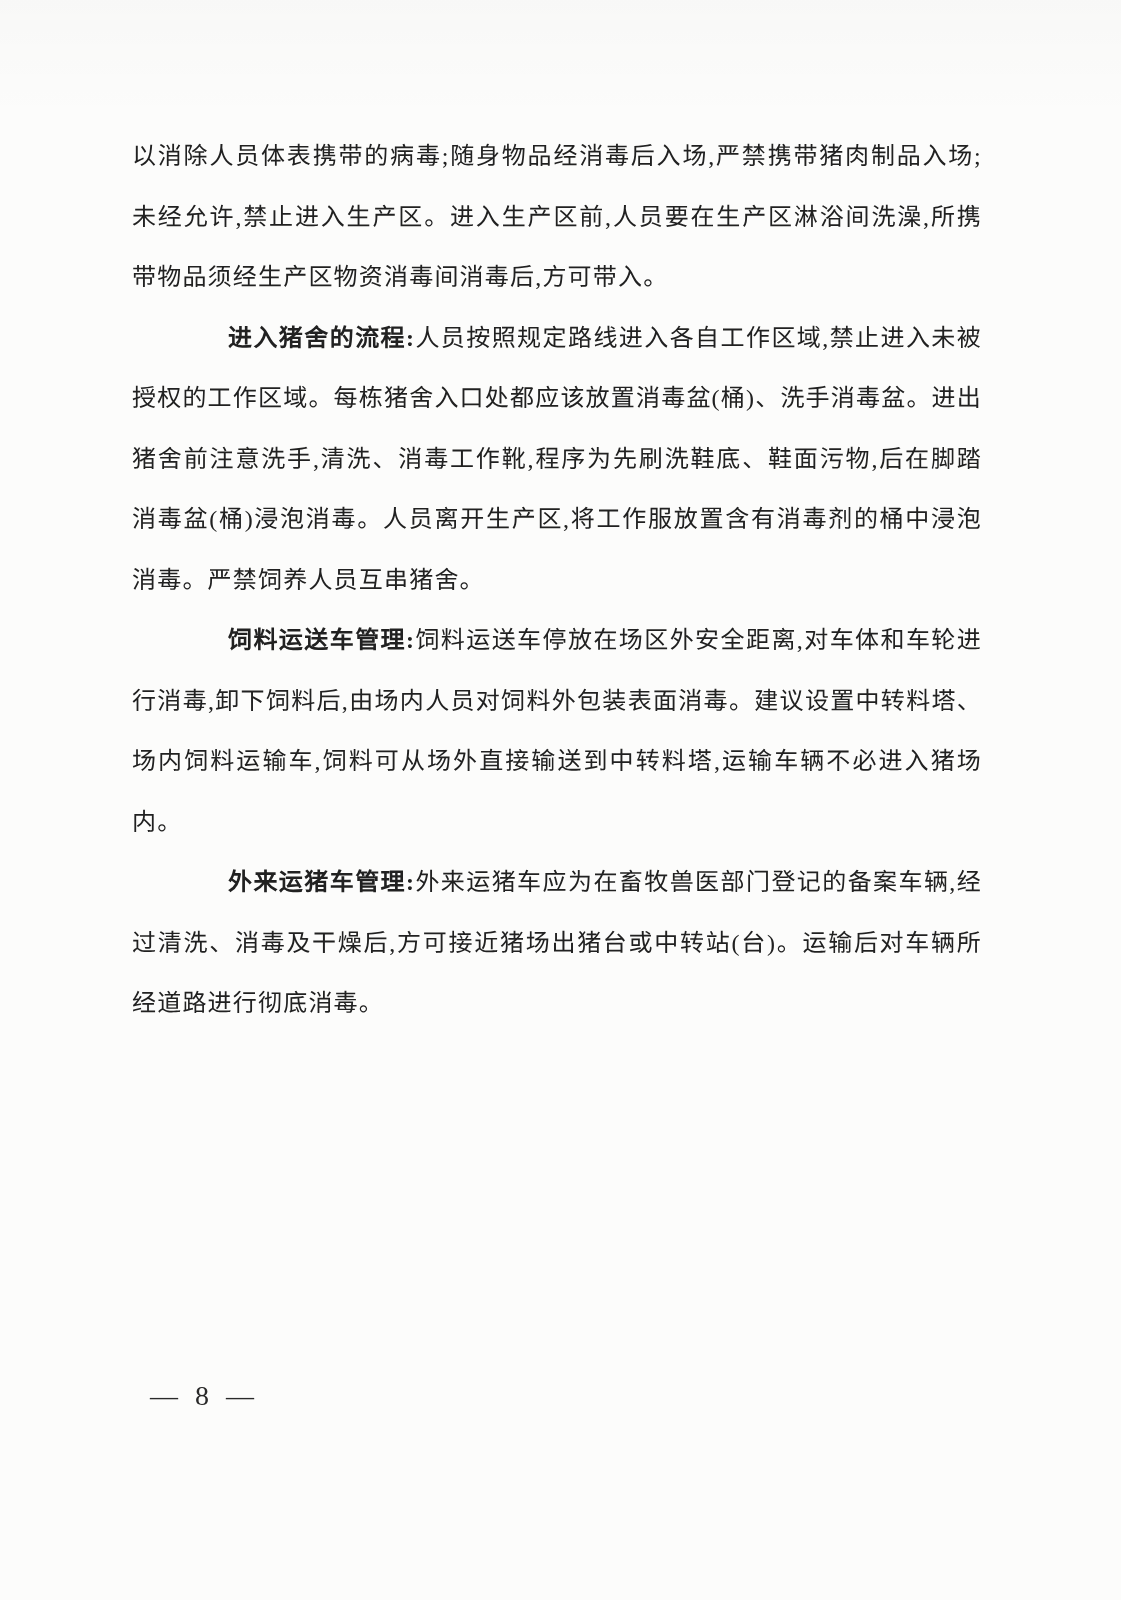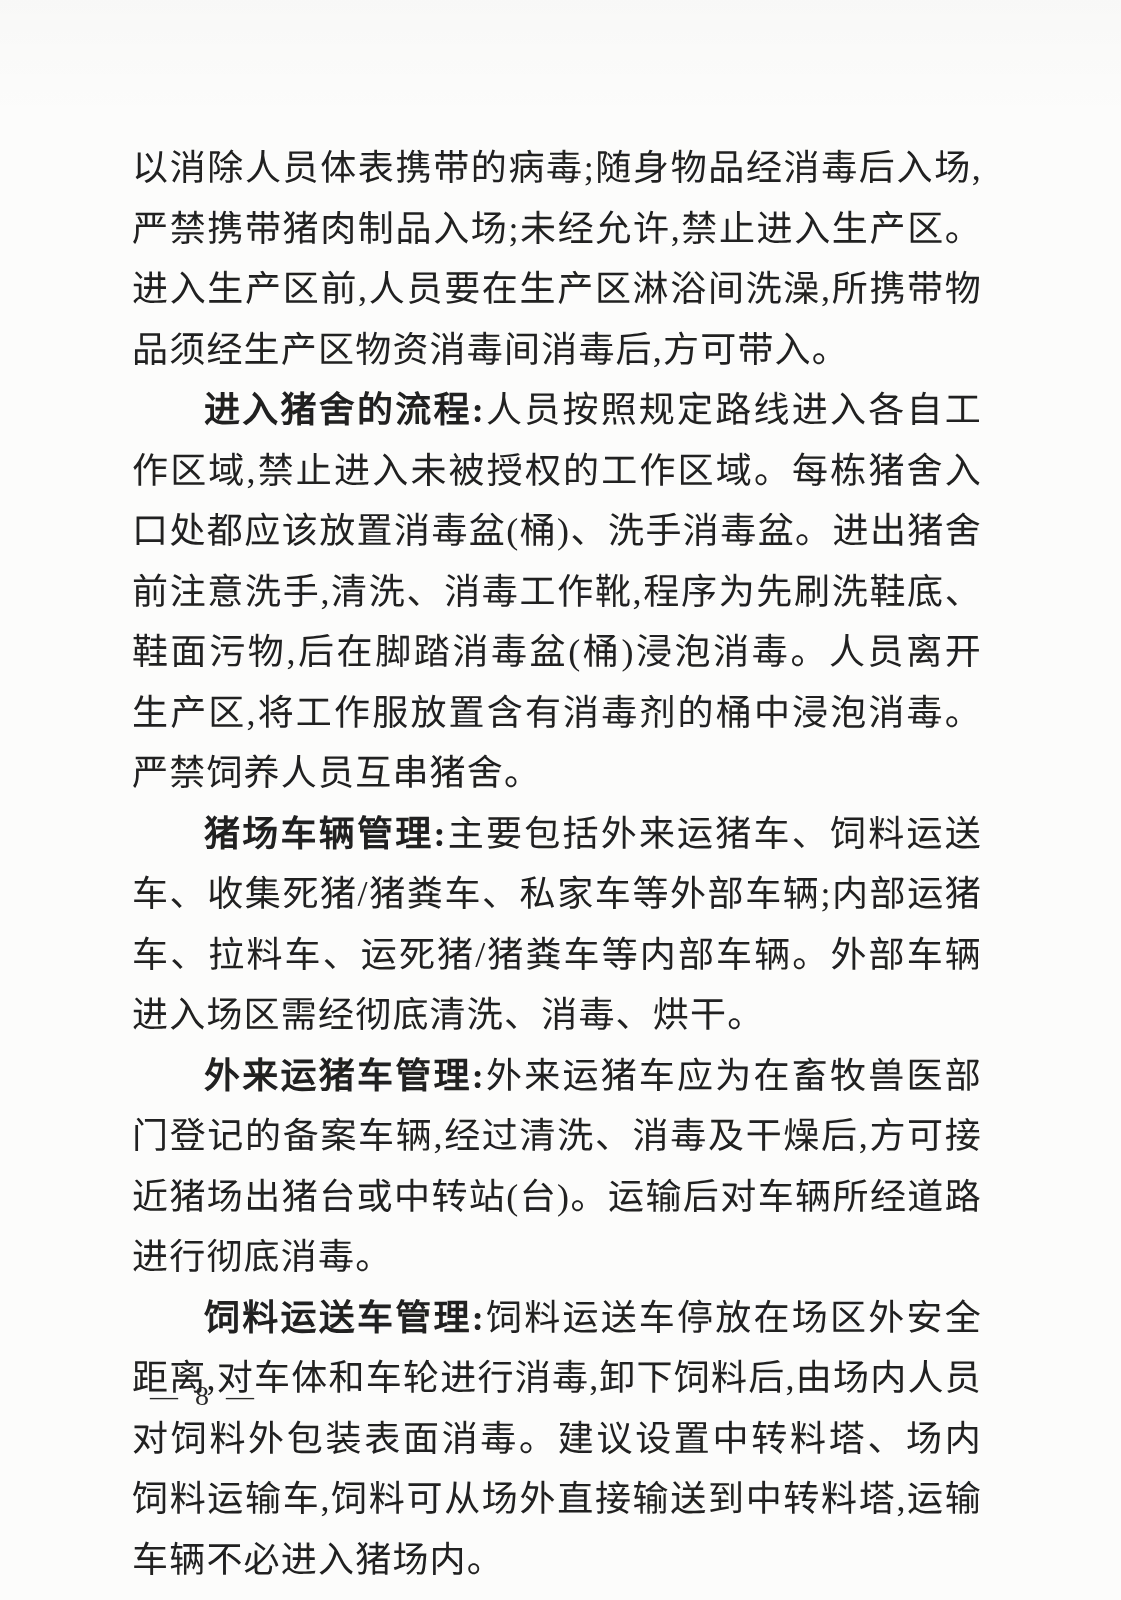--- a/index.html
+++ b/index.html
@@ -25,37 +25,38 @@
     content: "";
     position: absolute;
     left: 0; top: 0;
     width: 100%; height: 120px;
     background: linear-gradient(180deg, rgba(0,0,0,0.015), rgba(0,0,0,0));
     pointer-events: none;
   }
   .content {
     position: absolute;
     left: 132px;
-    top: 138px;
+    top: 126px;
     width: 850px;
-    font-size: 36px;
+    font-size: 24px;
     line-height: 60.5px;
     letter-spacing: 1.2px;
     text-align: justify;
   }
   p.para {
     margin: 0;
     padding: 0;
     text-align: justify;
   }
   p.para.indent {
     text-indent: 2em;
   }
   .seg-bold {
     font-weight: bold;
+    margin-left: 48px;
   }
   .seg-heading {
     font-weight: normal;
   }
   .footer {
     position: absolute;
     left: 150px;
     top: 1366px;
     font-size: 28px;
     line-height: 60px;
@@ -63,18 +64,17 @@
     color: #2a2a2a;
   }
 </style>
 </head>
 <body>
 
 <div class="page">
   <div class="content">
       <p class="para"><span class="seg-normal">以消除人员体表携带的病毒;随身物品经消毒后入场,严禁携带猪肉制品入场;未经允许,禁止进入生产区。进入生产区前,人员要在生产区淋浴间洗澡,所携带物品须经生产区物资消毒间消毒后,方可带入。</span></p>
       <p class="para indent"><span class="seg-bold">进入猪舍的流程:</span><span class="seg-normal">人员按照规定路线进入各自工作区域,禁止进入未被授权的工作区域。每栋猪舍入口处都应该放置消毒盆(桶)、洗手消毒盆。进出猪舍前注意洗手,清洗、消毒工作靴,程序为先刷洗鞋底、鞋面污物,后在脚踏消毒盆(桶)浸泡消毒。人员离开生产区,将工作服放置含有消毒剂的桶中浸泡消毒。严禁饲养人员互串猪舍。</span></p>
-      <p class="para indent"><span class="seg-bold">猪场车辆管理:</span><span class="seg-normal">主要包括外来运猪车、饲料运送车、收集死猪/猪粪车、私家车等外部车辆;内部运猪车、拉料车、运死猪/猪粪车等内部车辆。外部车辆进入场区需经彻底清洗、消毒、烘干。</span></p>
+      <p class="para indent"><span class="seg-bold">饲料运送车管理:</span><span class="seg-normal">饲料运送车停放在场区外安全距离,对车体和车轮进行消毒,卸下饲料后,由场内人员对饲料外包装表面消毒。建议设置中转料塔、场内饲料运输车,饲料可从场外直接输送到中转料塔,运输车辆不必进入猪场内。</span></p>
       <p class="para indent"><span class="seg-bold">外来运猪车管理:</span><span class="seg-normal">外来运猪车应为在畜牧兽医部门登记的备案车辆,经过清洗、消毒及干燥后,方可接近猪场出猪台或中转站(台)。运输后对车辆所经道路进行彻底消毒。</span></p>
-      <p class="para indent"><span class="seg-bold">饲料运送车管理:</span><span class="seg-normal">饲料运送车停放在场区外安全距离,对车体和车轮进行消毒,卸下饲料后,由场内人员对饲料外包装表面消毒。建议设置中转料塔、场内饲料运输车,饲料可从场外直接输送到中转料塔,运输车辆不必进入猪场内。</span></p>
     </div>
   <div class="footer">— 8 —</div>
 </div>
 
 </body></html>

